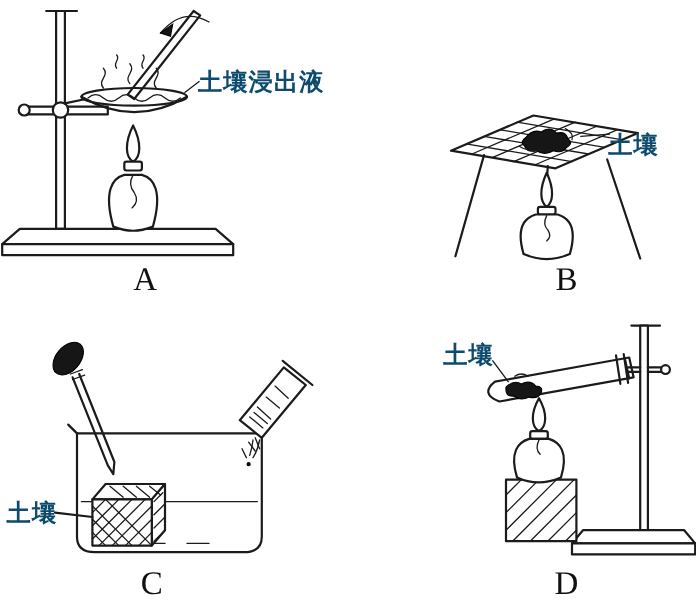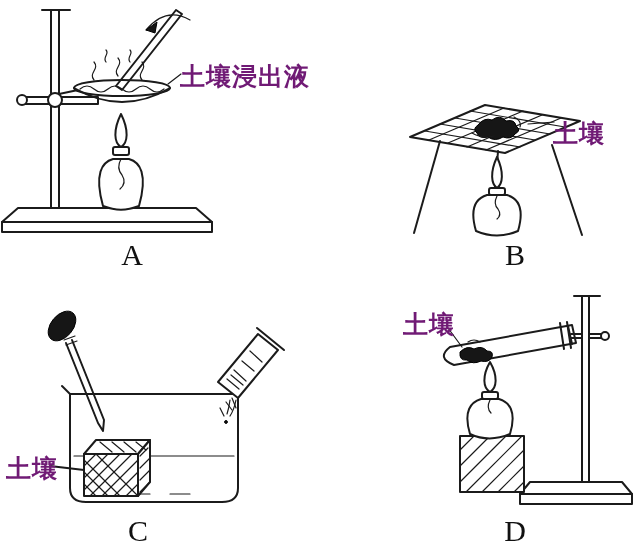--- a/index.html
+++ b/index.html
@@ -7,21 +7,21 @@
     position:relative;width:633px;height:555px;background:#ffffff;
     font-family:"Liberation Sans",sans-serif;overflow:hidden;
   }
   svg{position:absolute;overflow:visible;}
   svg *{vector-effect:non-scaling-stroke;}
   .ink{stroke:#1b1b1b;fill:none;stroke-width:2;stroke-linecap:round;stroke-linejoin:round;}
   .ink-thin{stroke:#1b1b1b;fill:none;stroke-width:1.2;stroke-linecap:round;}
   .ink-fill{stroke:#1b1b1b;fill:#ffffff;stroke-width:2;stroke-linejoin:round;}
   .dark{fill:#161616;stroke:#000;stroke-width:1;}
   .cjk-label{
-    position:absolute;font-weight:bold;font-size:25px;color:#701a75;
+    position:absolute;font-weight:bold;font-size:22px;color:#0c4a6e;
     letter-spacing:1px;white-space:nowrap;
     font-family:"Liberation Sans",sans-serif;
   }
   .letter{
     position:absolute;font-size:30px;color:#111;width:44px;text-align:center;
     font-family:"Liberation Serif","DejaVu Serif",serif;
   }
 </style>
 </head>
 <body>

